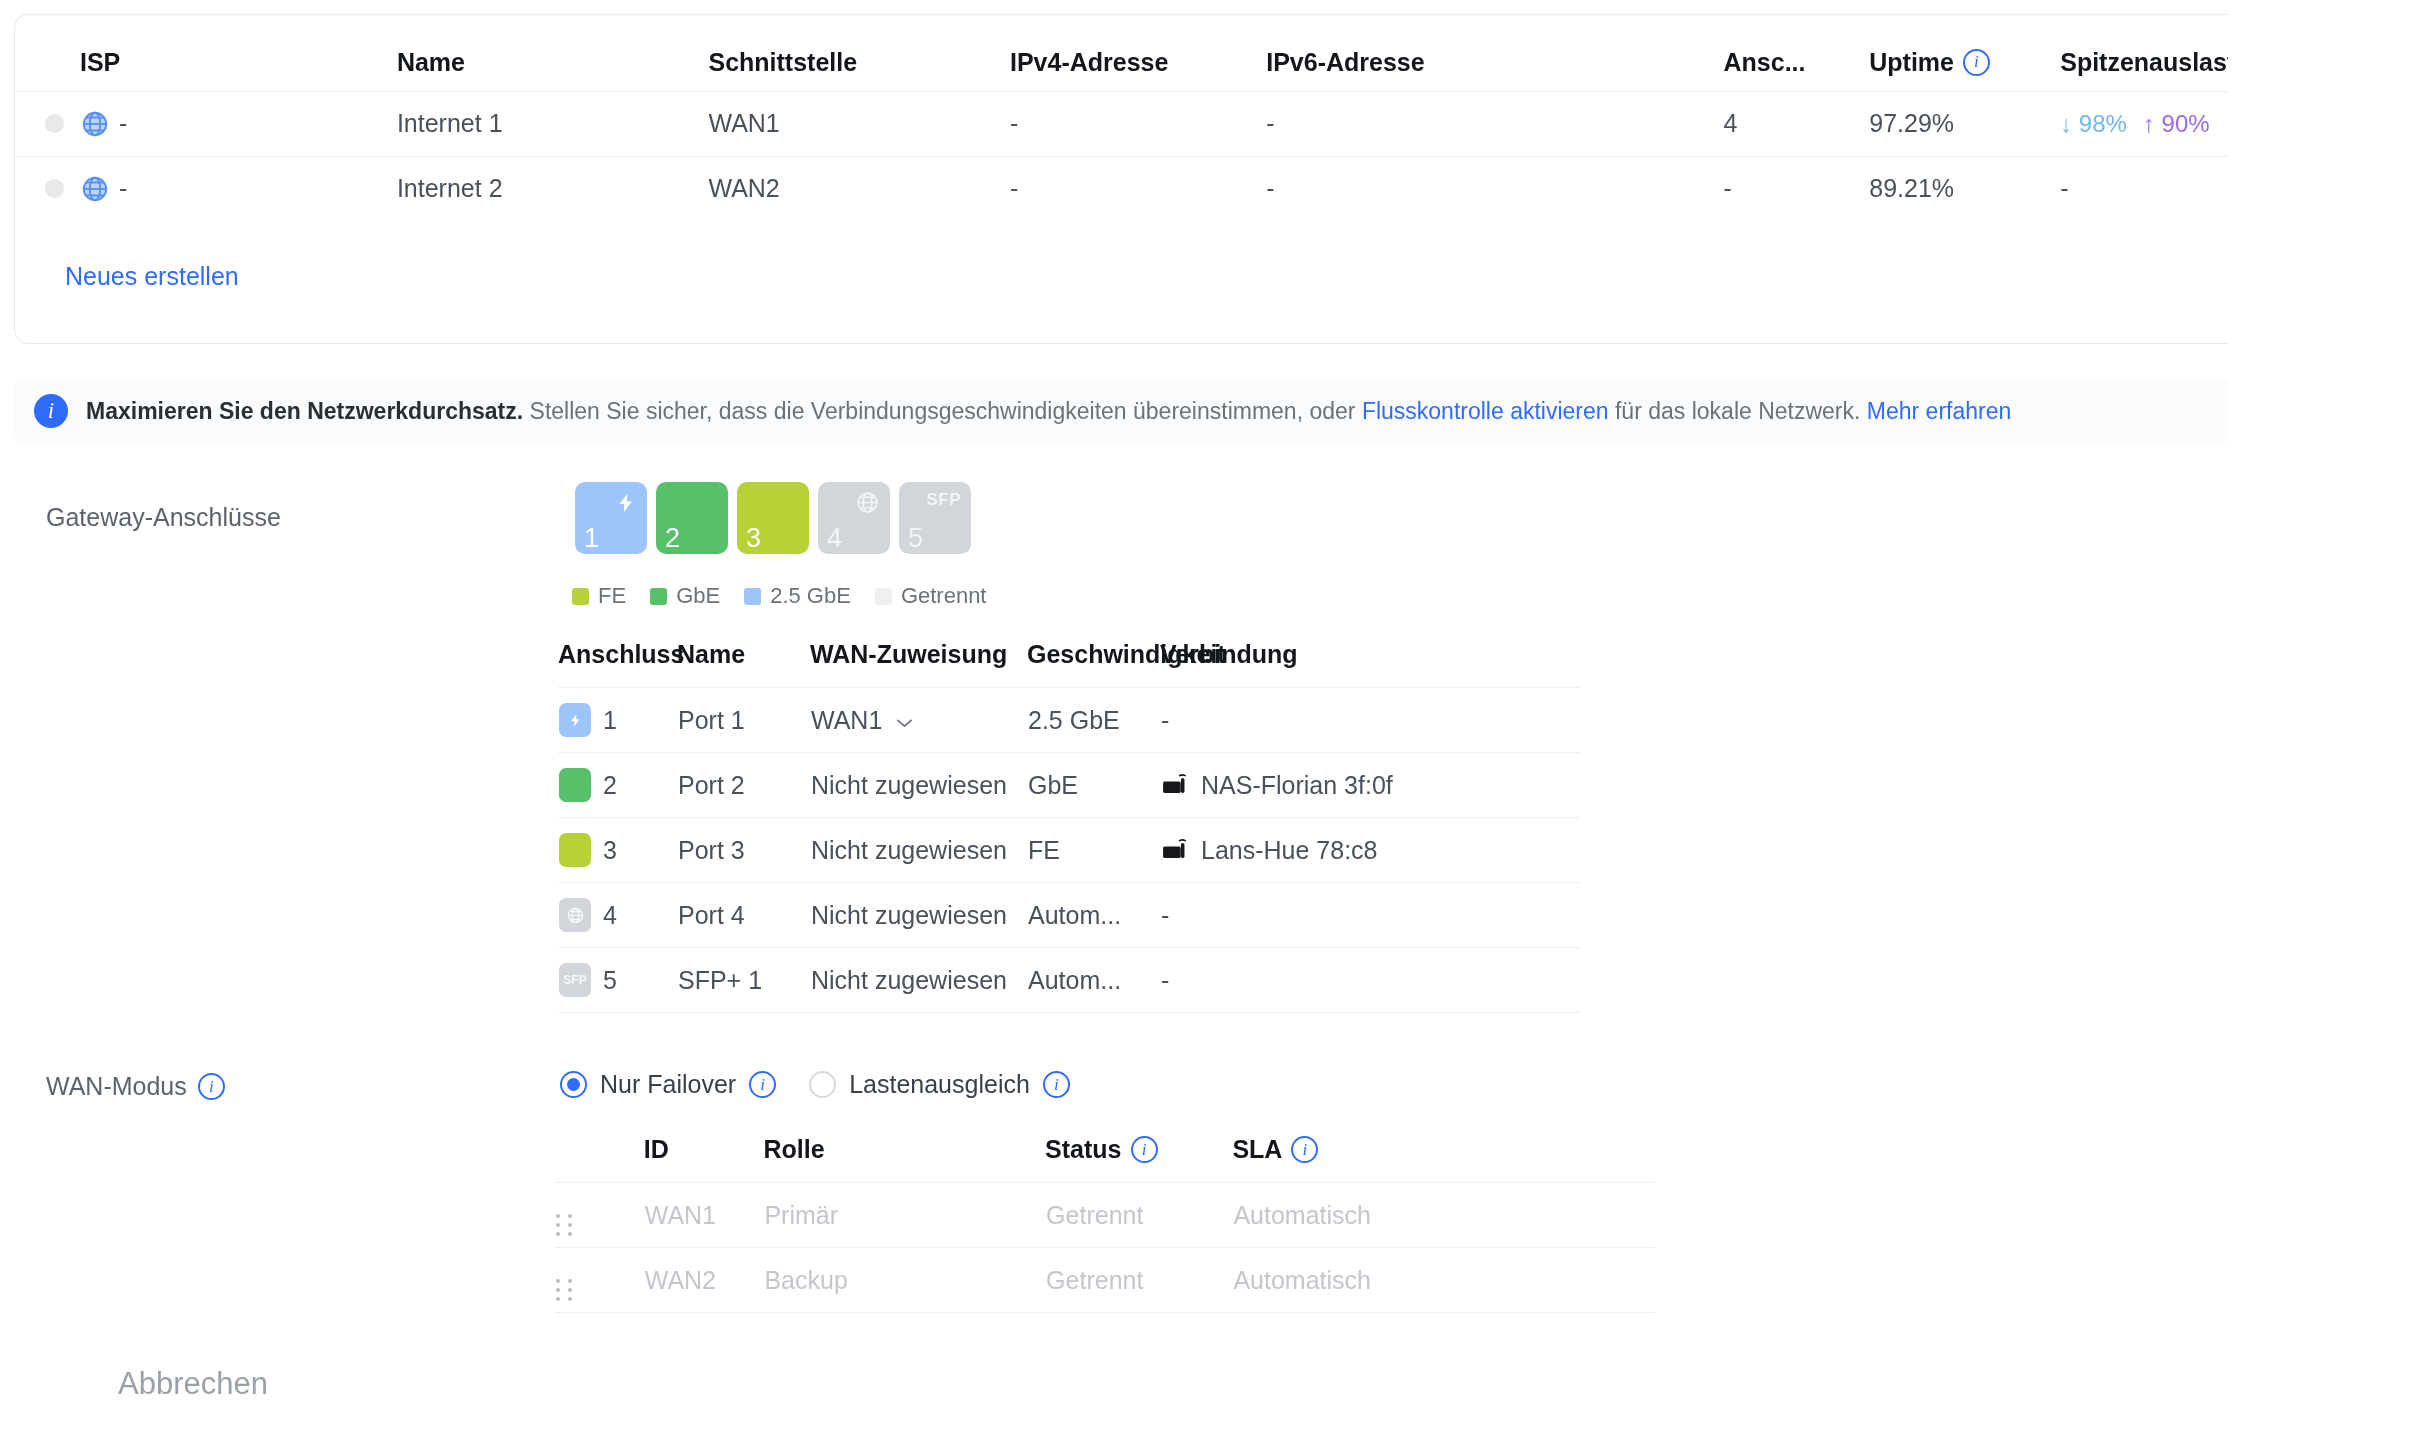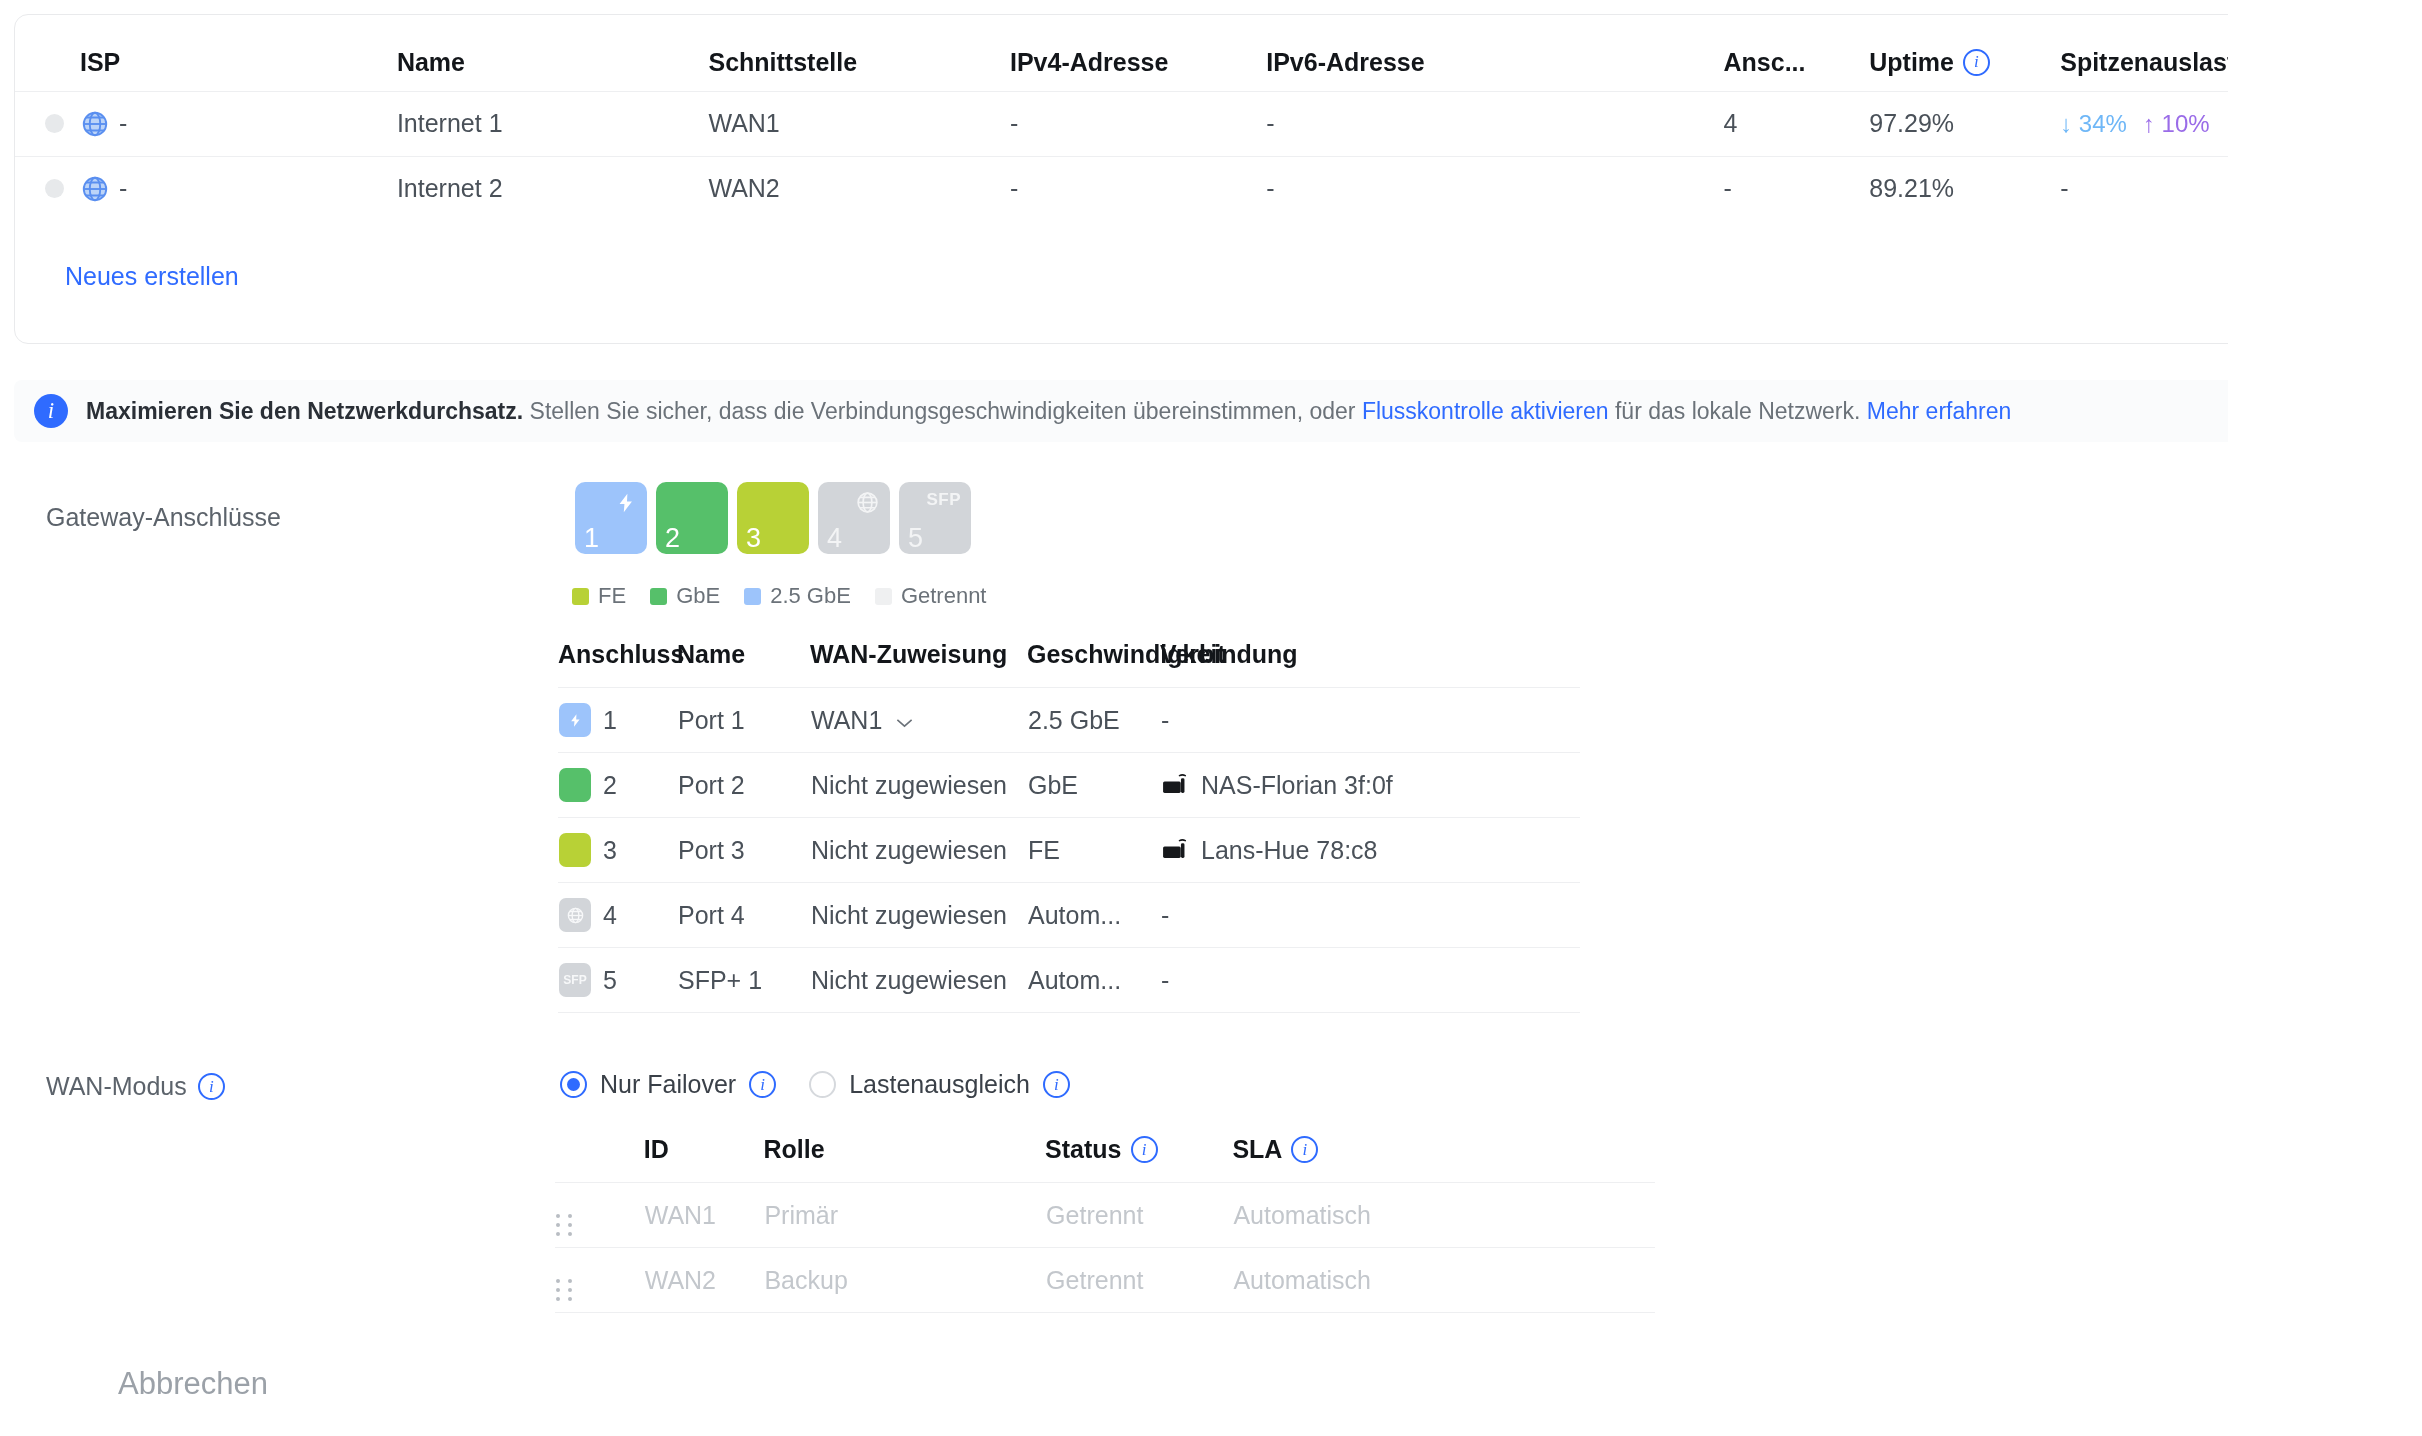--- a/index.html
+++ b/index.html
@@ -271,22 +271,22 @@
             </span>
           </td>
           <td class="c-name">Internet 1</td>
           <td class="c-intf">WAN1</td>
           <td class="c-ipv4">-</td>
           <td class="c-ipv6">-</td>
           <td class="c-ansc">4</td>
           <td class="c-uptime">97.29%</td>
           <td class="c-peak">
             <span class="peak-wrap">
-              <span class="peak-down">↓ 34%</span>
-              <span class="peak-up">↑ 10%</span>
+              <span class="peak-down">↓ 98%</span>
+              <span class="peak-up">↑ 90%</span>
             </span>
           </td>
           <td class="c-lat">-</td>
         </tr>
         <tr>
           <td class="c-isp">
             <span class="isp-cell">
               <span class="status-dot"></span>
               <span class="globe">
                 <svg viewBox="0 0 24 24" width="30" height="30" fill="none" stroke="#5a8ff0" stroke-width="1.5">

